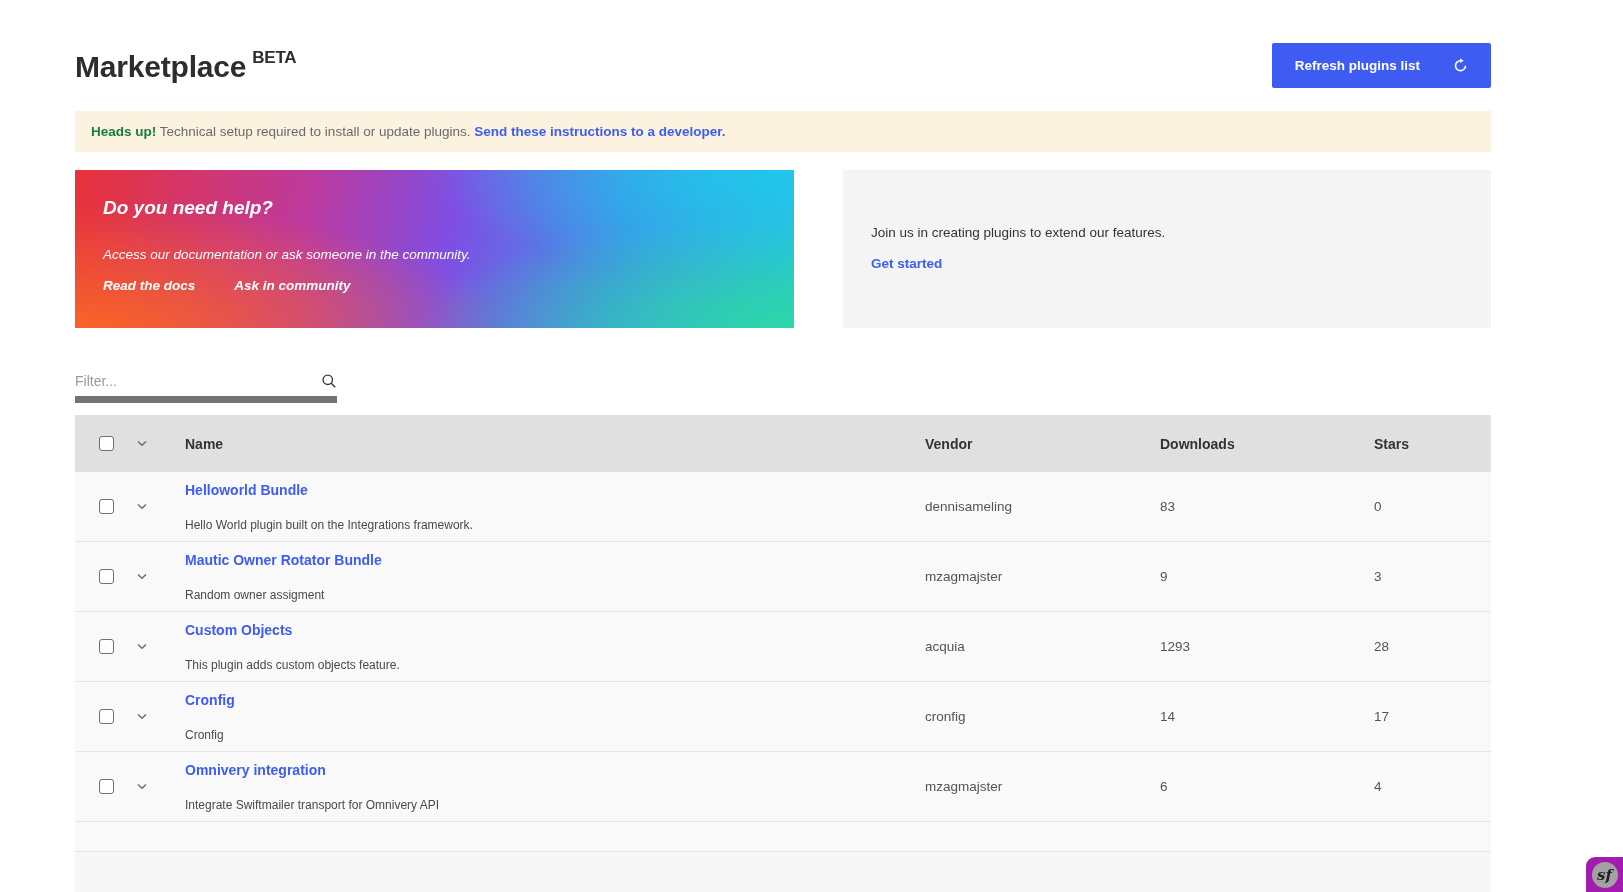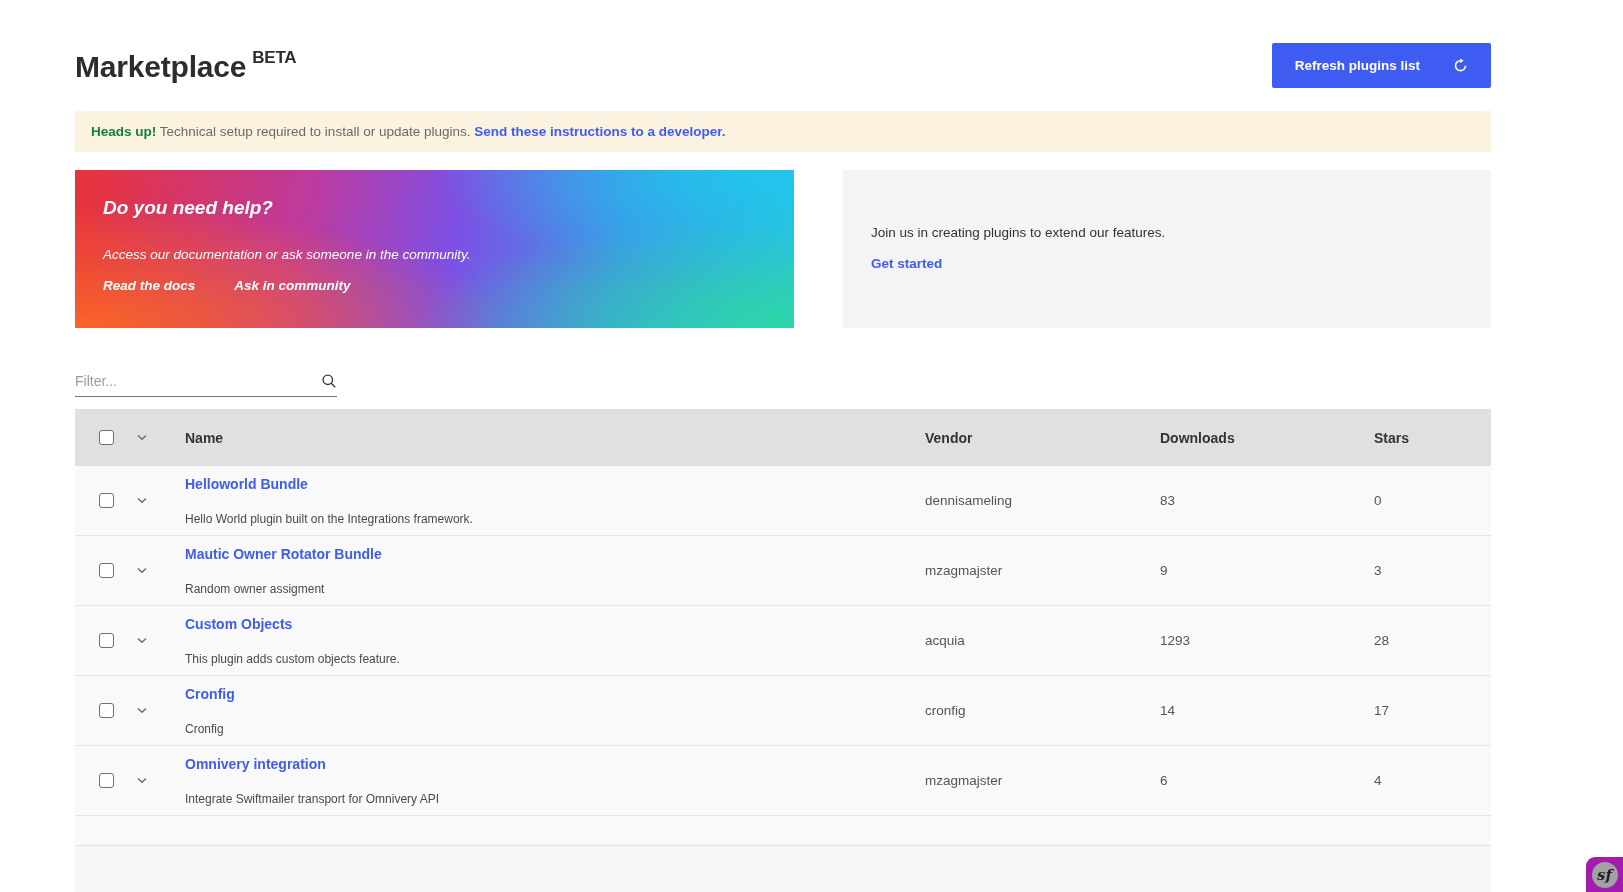--- a/index.html
+++ b/index.html
@@ -35,21 +35,21 @@
   .card h2 { font-size: 19px; font-weight: 600; }
   .card-dev h2 { color: #333; }
   .card p { font-size: 13.5px; margin-top: 28px; }
   .card-links { margin-top: 16px; display: flex; gap: 39px; align-items: center; }
   .card-links a { font-size: 13.5px; font-weight: 700; text-decoration: none; }
   .card-help a { color: #fff; }
   .card-dev a { color: var(--link, #3e5cf2); }
 
   
   .filter-wrap { margin-top: 45px; width: 262px; display: flex; align-items: center;
-    border-bottom: 1px solid #737373; padding-bottom: 7px; }
+    border-bottom: 7px solid #737373; padding-bottom: 7px; }
   .filter-wrap input { flex: 1; border: none; outline: none; background: transparent;
     font-size: 14px; font-family: inherit; color: #333; }
   .filter-wrap input::placeholder { color: #9a9a9a; }
 
   
   .table { margin-top: 12px; }
   .trow { display: grid; grid-template-columns: 38px 48px 1fr 235px 214px 93px;
     align-items: center; padding: 0 24px; }
   .thead { background: #e0e0e0; height: 57px; font-size: 14px; font-weight: 700; color: #333; }
   .tbody .trow { background: #f9f9f9; height: 70px; border-bottom: 1px solid #e4e4e4; }

